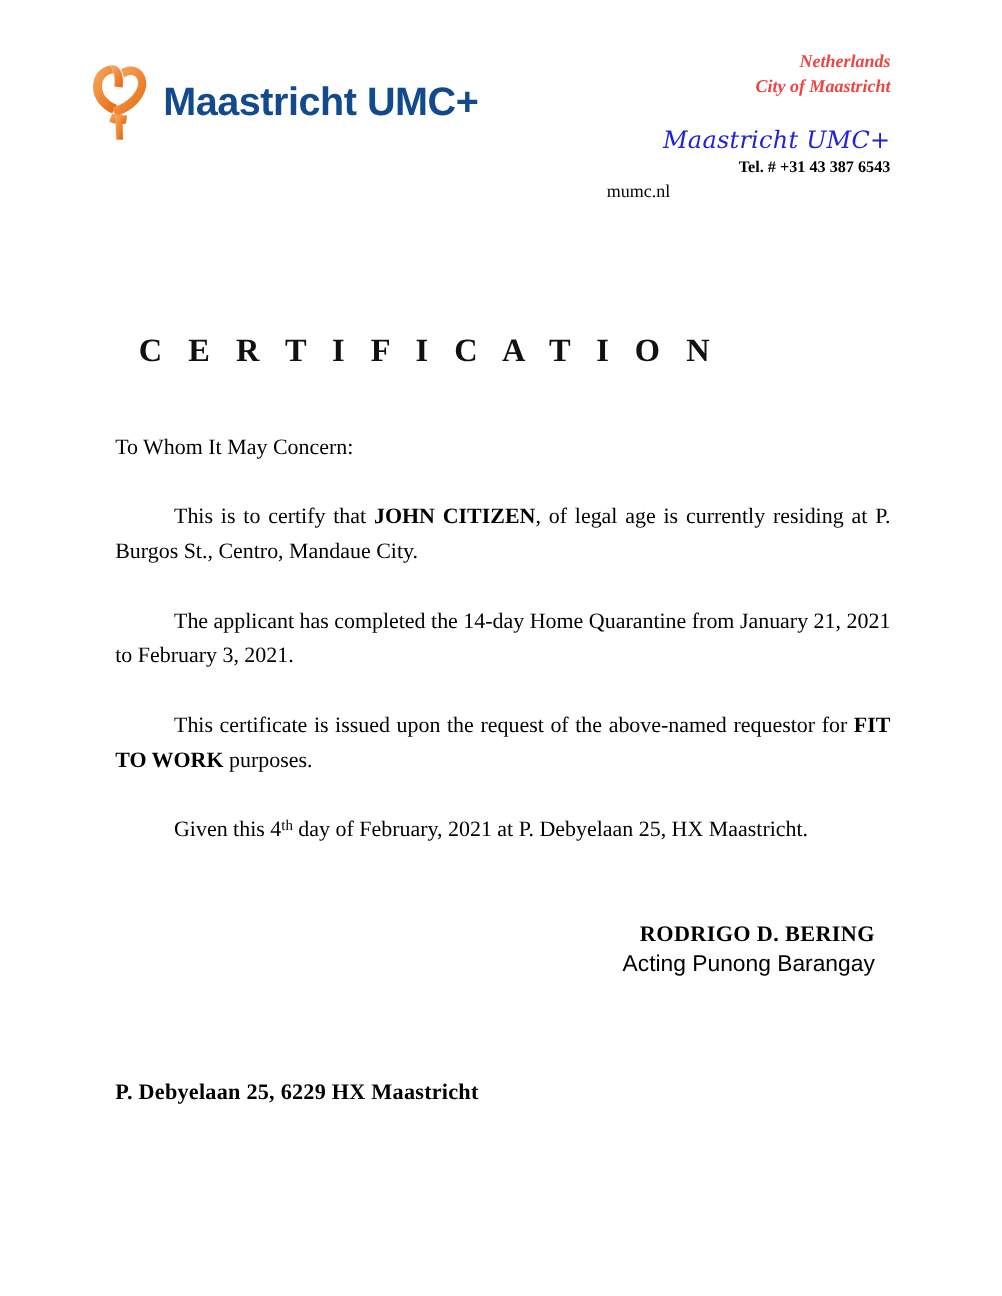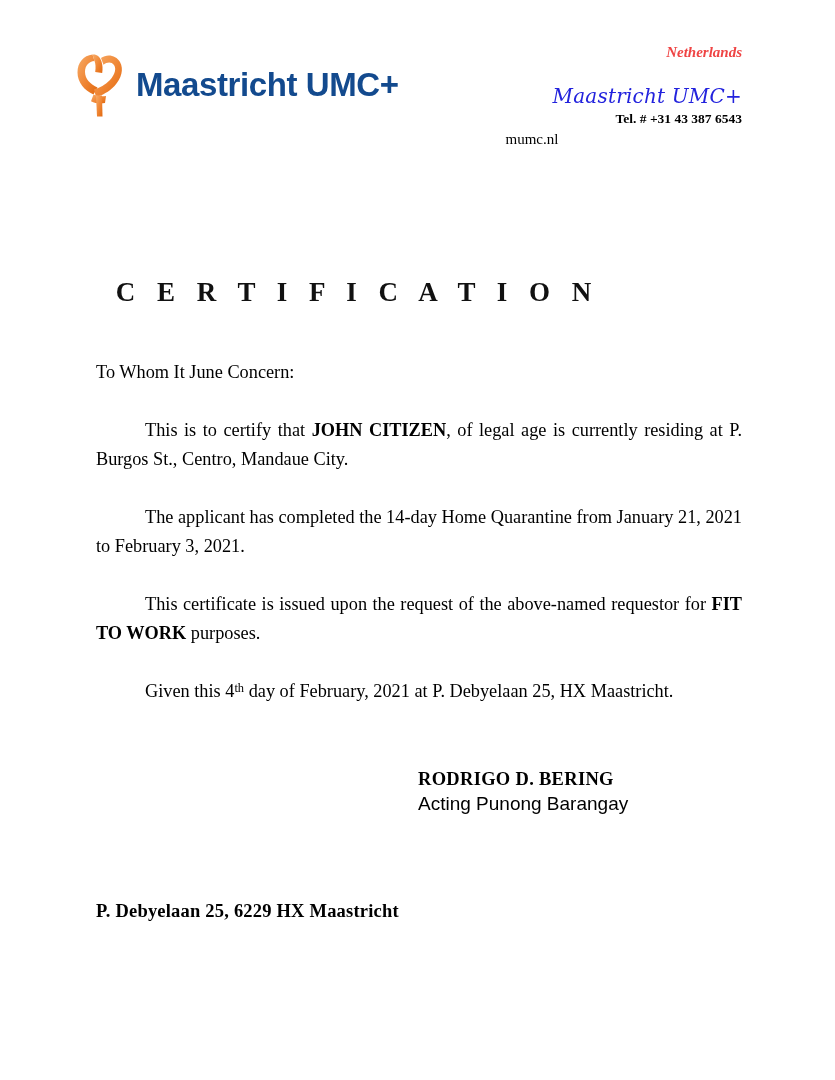--- a/index.html
+++ b/index.html
@@ -143,23 +143,23 @@
   sup.ord {
     font-size: 0.68em;
     vertical-align: 0.42em;
     line-height: 0;
   }
 
   
   .signature {
     position: absolute;
     top: 768px;
-    left: 418px;
+    left: 429px;
     width: 300px;
-    text-align: left;
+    text-align: right;
   }
   .sig-name {
     font-family: "Liberation Serif", "DejaVu Serif", serif;
     font-weight: bold;
     font-size: 18.5px;
     letter-spacing: 0.3px;
     line-height: 1.25;
   }
   .sig-role {
     font-family: Liberation Sans, sans-serif;
@@ -210,32 +210,33 @@
         <path d="M21.5 46.5 C25.5 48.2 30.0 48.8 34.0 48.0 L33.0 55.0
                  C28.0 56.0 23.0 55.2 19.0 53.2 Z" fill="url(#tulipGrad)"></path>
 
         <path d="M24.0 47.5 L30.0 47.5 L30.5 68.5 L25.0 68.5 Z" fill="url(#tulipGrad)"></path>
       </svg>
       <span class="logo-wordmark">Maastricht UMC+</span>
     </div>
 
     <div class="header-right">
       <div class="hr-line">Netherlands</div>
+      <div class="hr-line">City of Maastricht</div>
       <div class="hr-script">Maastricht UMC+</div>
       <div class="hr-tel">Tel. # +31 43 387 6543</div>
       <div class="hr-web">mumc.nl</div>
     </div>
 
   </div>
 
   <div class="doc-title">C E R T I F I C A T I O N</div>
 
   <div class="body-area">
 
-    <p class="salutation">To Whom It June Concern:</p>
+    <p class="salutation">To Whom It May Concern:</p>
 
     <div class="gap-1"></div>
 
     <p class="para"><span>This is to certify that </span><span class="bold">JOHN CITIZEN</span><span>, of legal age is currently residing at P. Burgos St., Centro, Mandaue City.</span></p>
 
     <div class="gap-2"></div>
 
     <p class="para">The applicant has completed the 14-day Home Quarantine from January 21, 2021 to February 3, 2021.</p>
 
     <div class="gap-2"></div>

